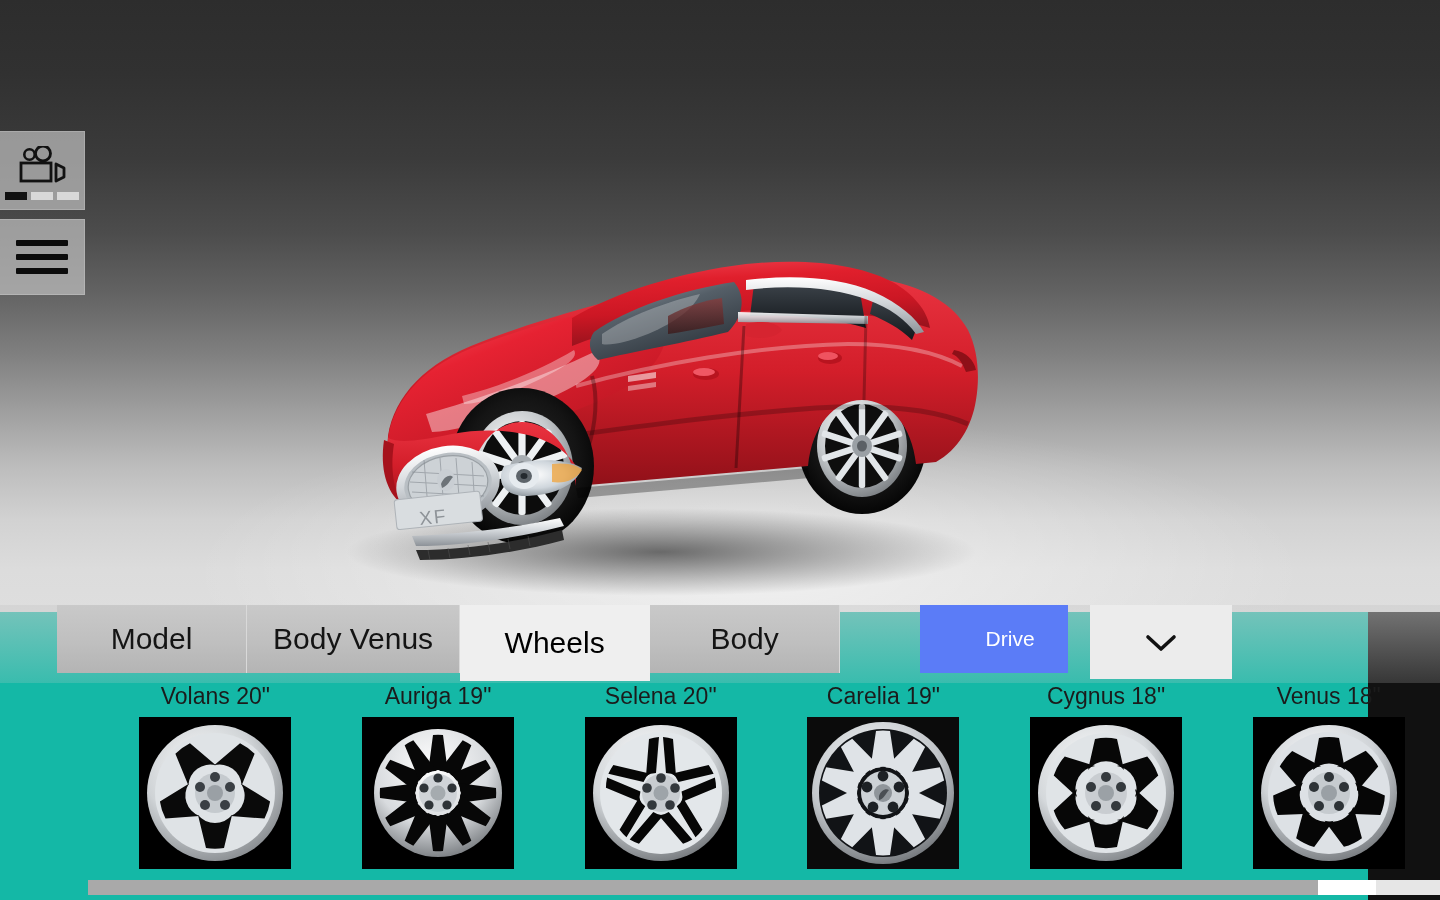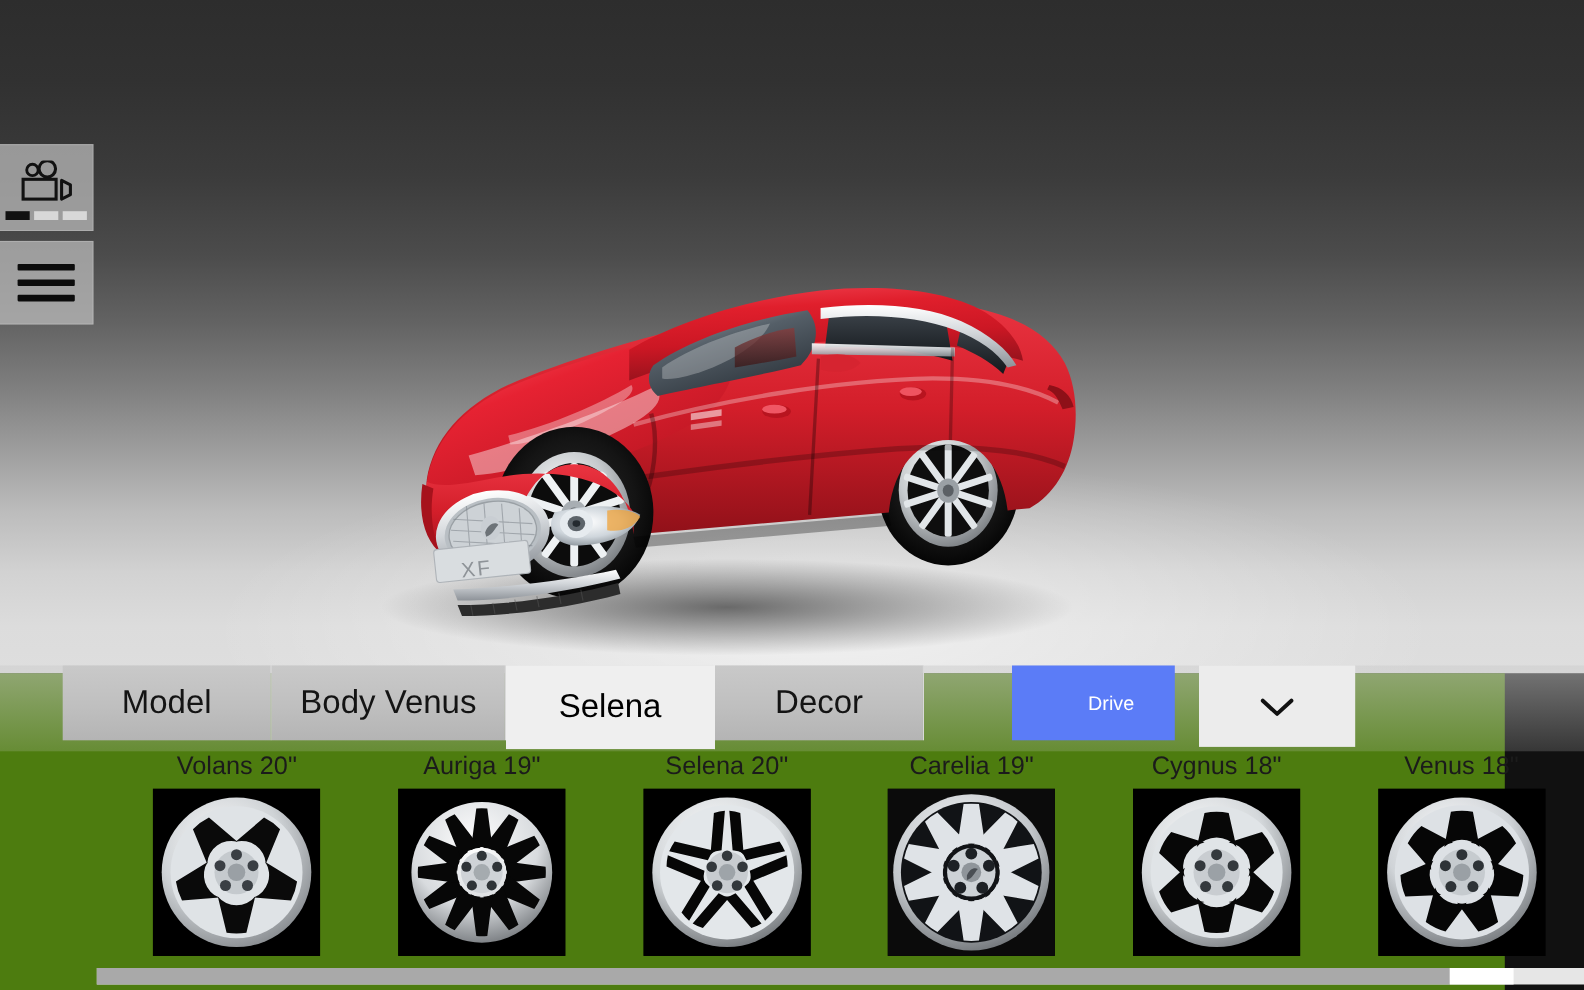--- a/index.html
+++ b/index.html
@@ -84,21 +84,21 @@
   }
   .car-svg { width: 100%; height: 100%; display: block; }
 
   
   .bottom-panel {
     position: absolute;
     left: 0;
     top: 612px;
     width: 1368px;
     height: 288px;
-    background: #4d7c0f;
+    background: #14b8a6;
   }
 
   
   .tabstrip {
     position: absolute;
     left: 0; top: -7px;
     width: 1440px;
     height: 78px;
     background: linear-gradient(to bottom, rgba(205,205,205,0.55), rgba(205,205,205,0.2));
     display: flex;
@@ -129,21 +129,21 @@
 
   .tab-spacer { flex: 0 0 80px; }
 
   .drive-btn {
     height: 68px;
     width: 148px;
     margin-left: 0;
     display: flex;
     align-items: center;
     justify-content: center;
-    font-size: 18px;
+    font-size: 21px;
     color: #ffffff;
     background: #5b7cf7;
     cursor: pointer;
     border: none;
     padding-left: 32px;
   }
 
   .chev-btn {
     height: 74px;
     width: 142px;
@@ -485,22 +485,22 @@
           <span></span>
       </div>
     </div>
   </div>
 
   <div class="bottom-panel">
 
     <div class="tabstrip">
       <div class="tab">Model</div>
       <div class="tab">Body Venus</div>
-      <div class="tab active">Selena</div>
-      <div class="tab">Decor</div>
+      <div class="tab active">Wheels</div>
+      <div class="tab">Body</div>
 
       <div class="tab-spacer"></div>
 
       <div class="drive-btn">Drive</div>
 
       <div class="chev-btn">
         <svg viewBox="0 0 40 26" xmlns="http://www.w3.org/2000/svg">
           <path d="M7 8 L 20 20 L 33 8" fill="none" stroke="#111" stroke-width="3.6" stroke-linecap="round" stroke-linejoin="round"></path>
         </svg>
       </div>

